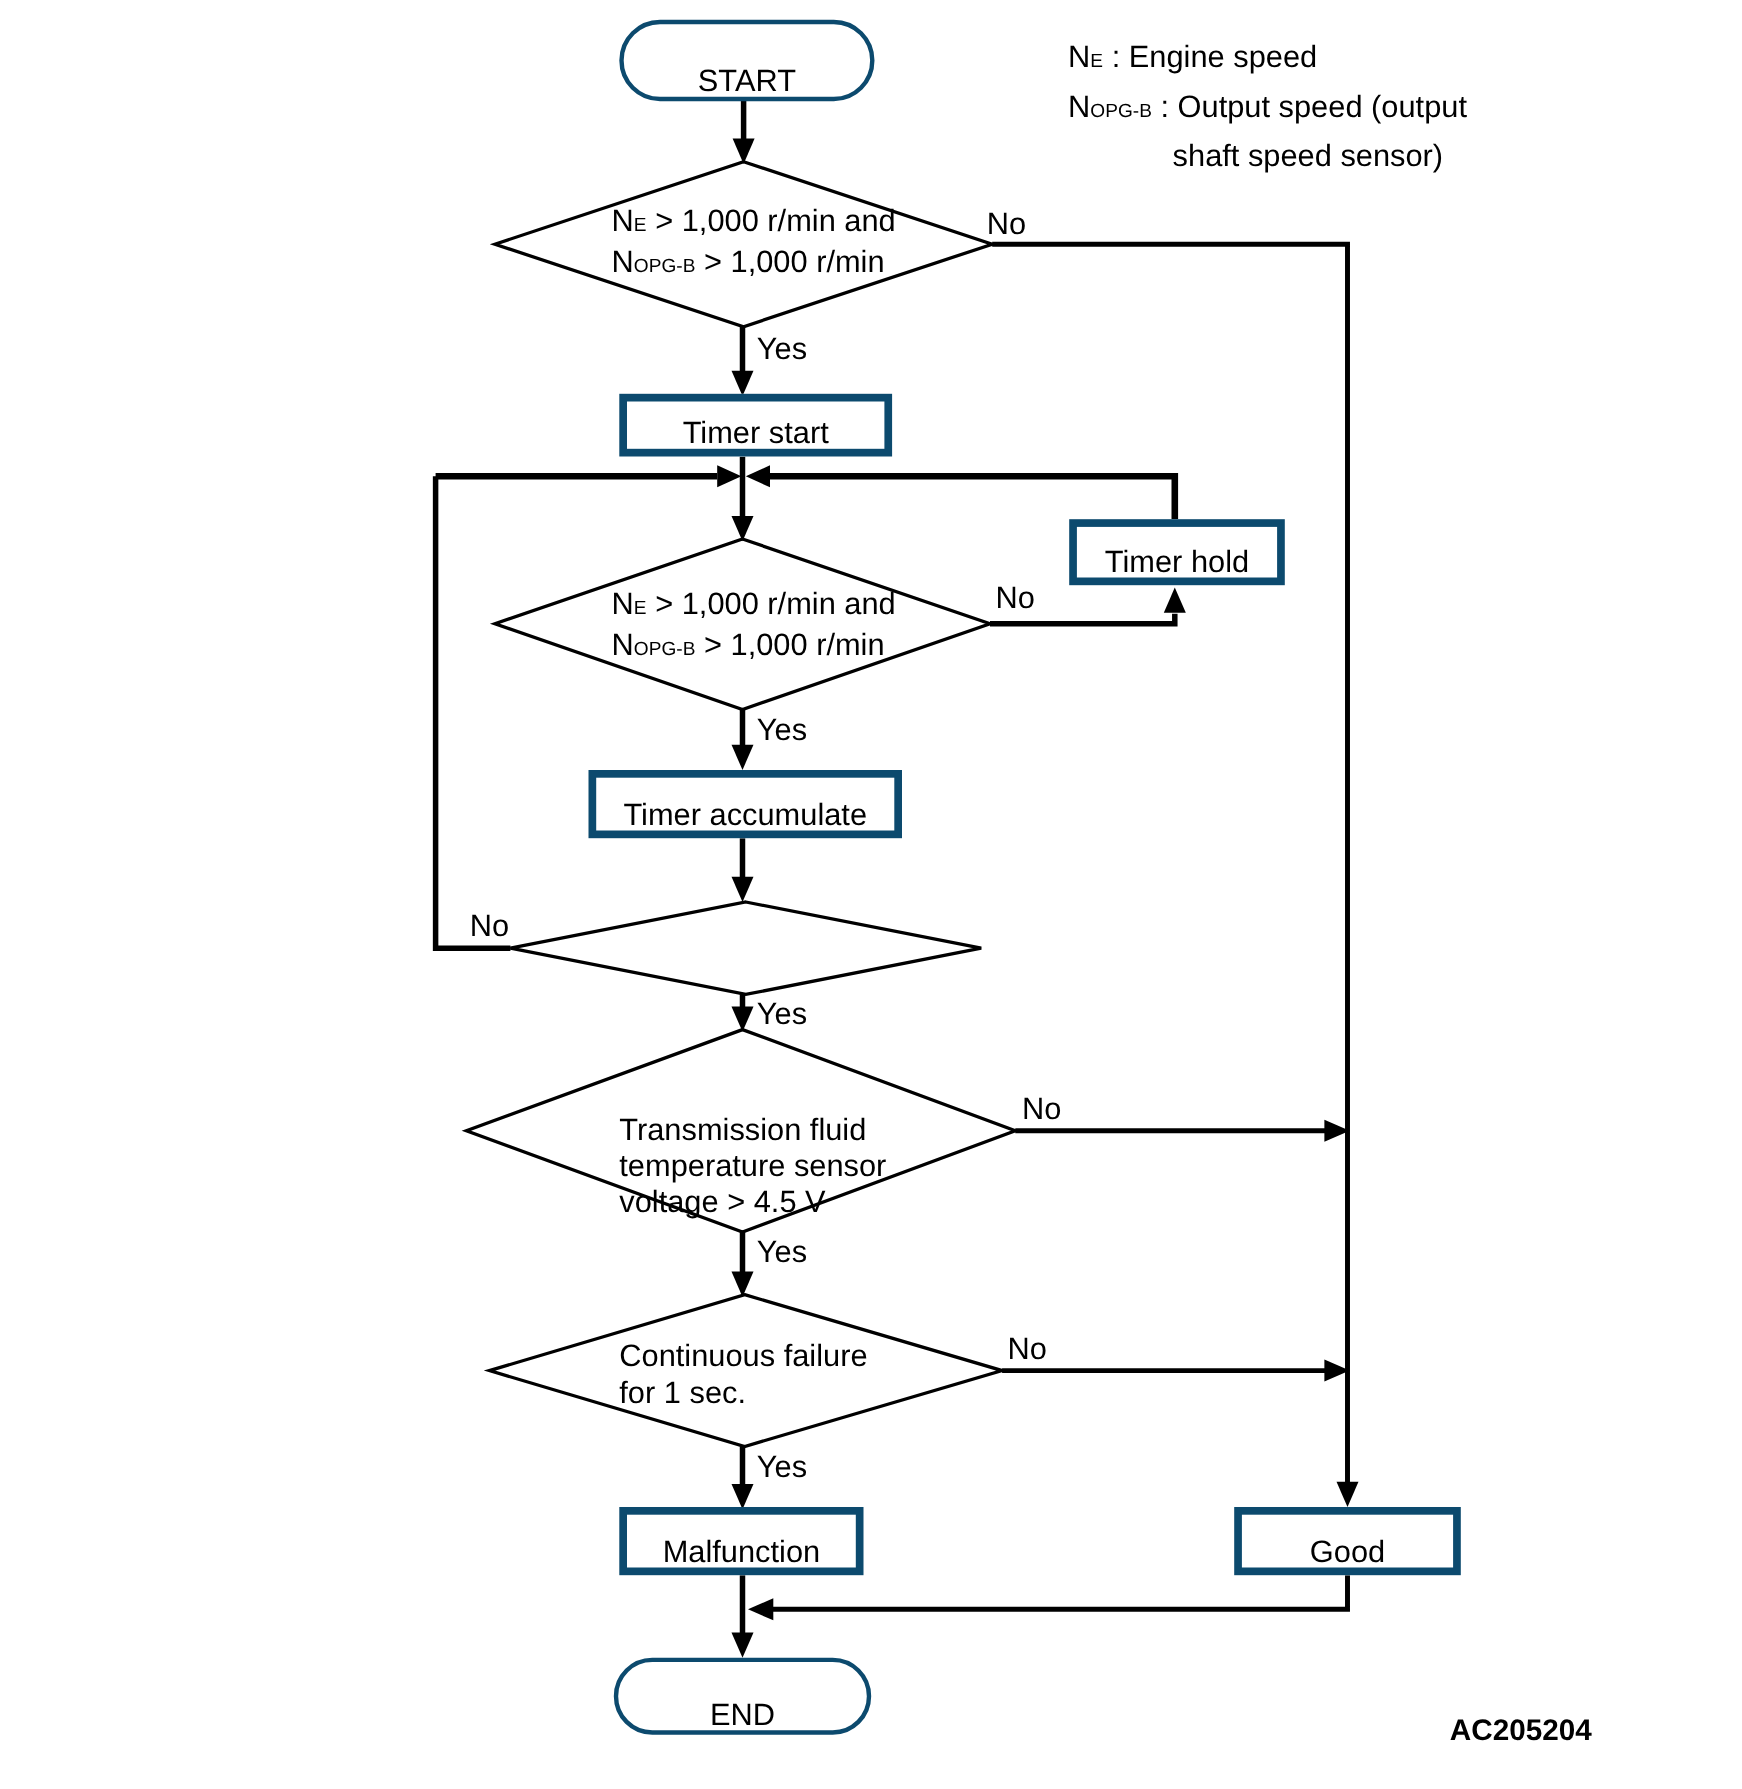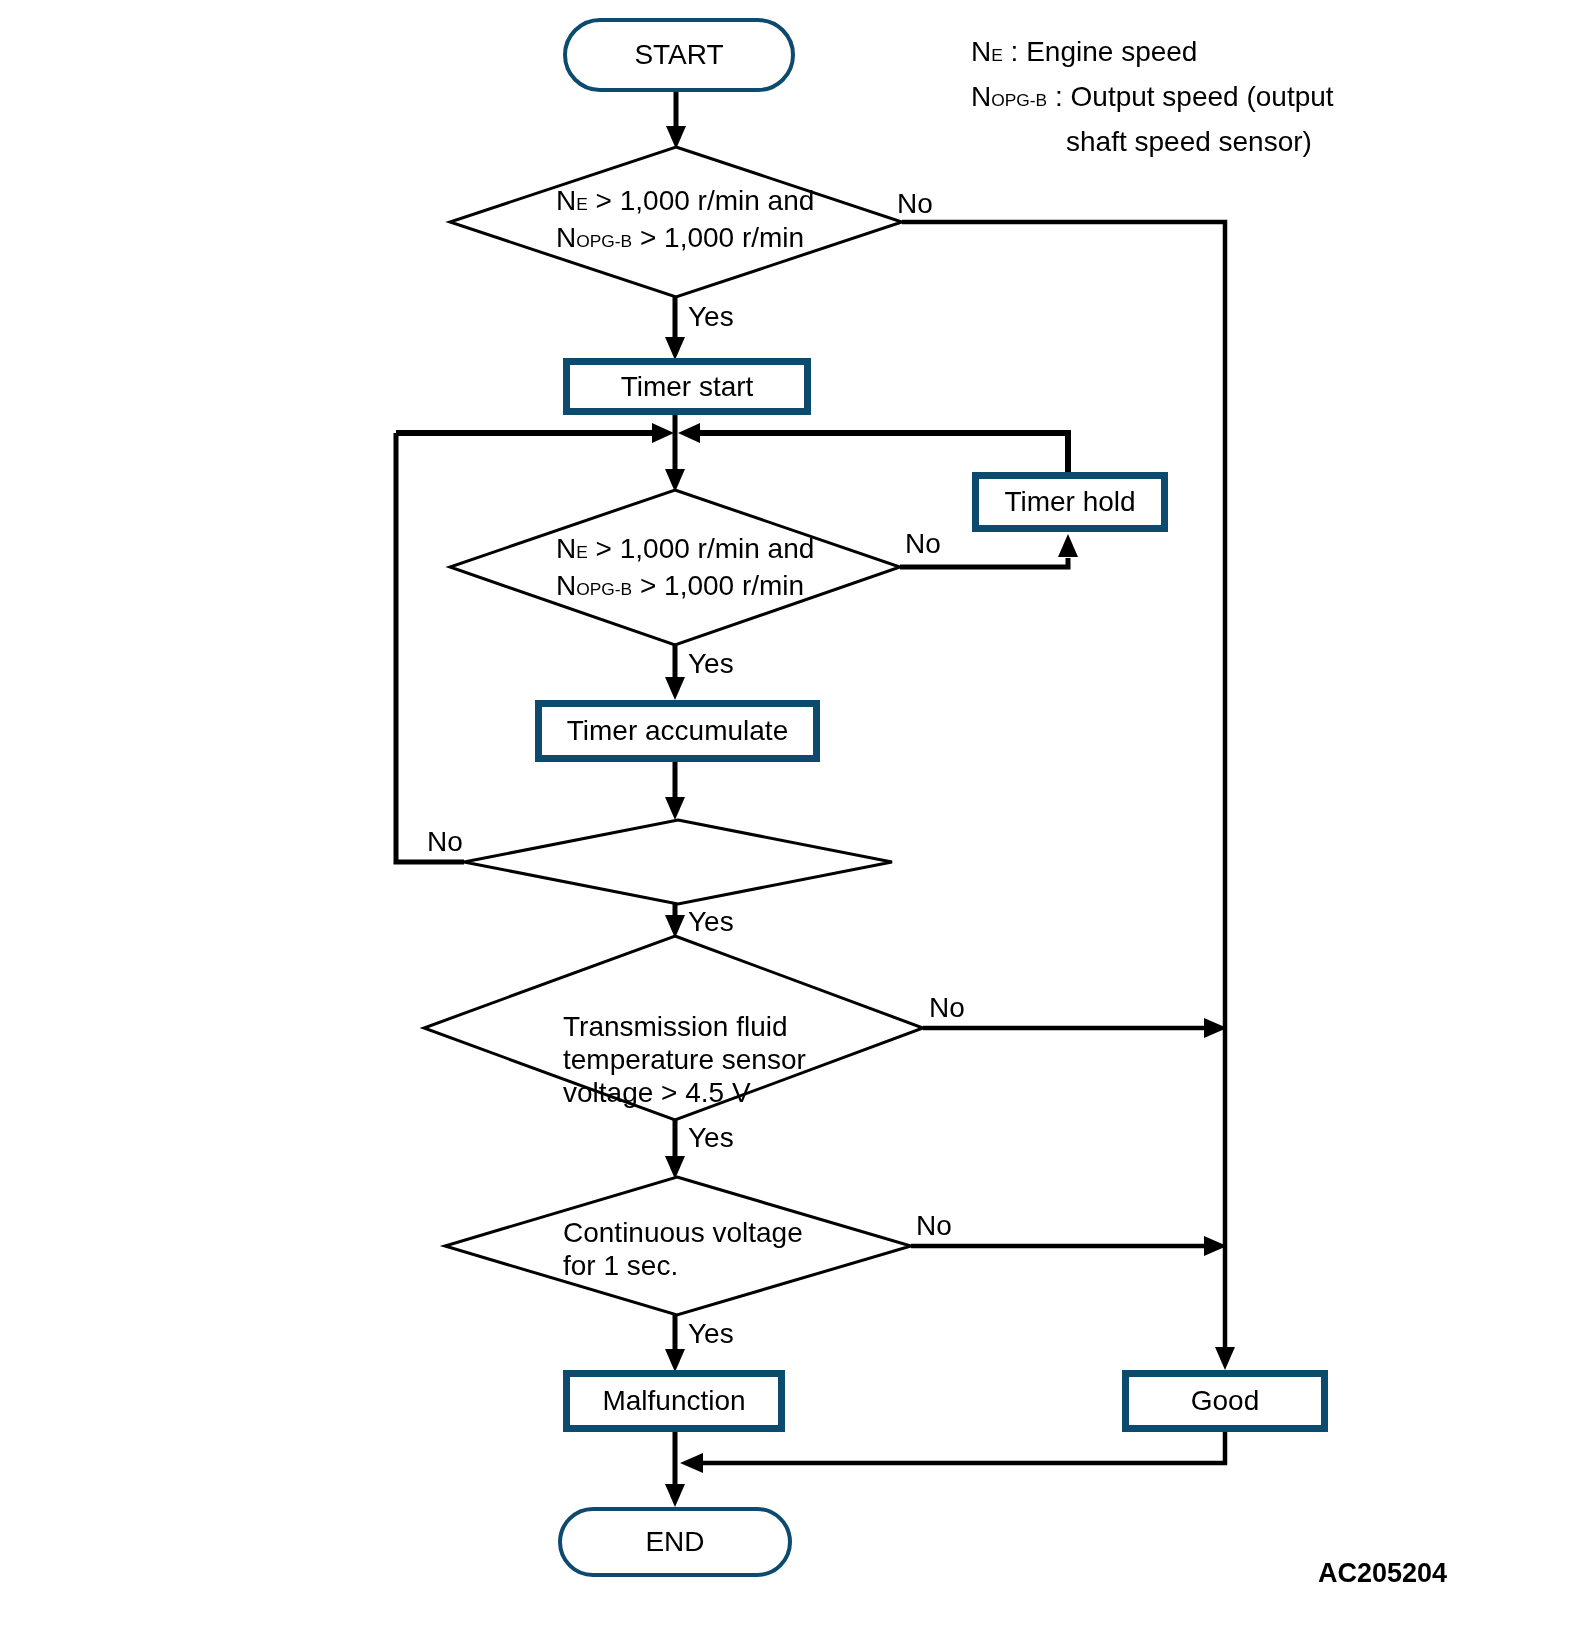--- a/index.html
+++ b/index.html
@@ -7,21 +7,21 @@
     position:relative;
     width:1584px;height:1626px;
     background:#ffffff;
     font-family:"Liberation Sans","DejaVu Sans",sans-serif;
     color:#000;
     overflow:hidden;
   }
   #wires{position:absolute;left:0;top:0;}
   .node{
     position:absolute;
-    display:flex;align-items:center;justify-content:center;
+    display:flex;align-items:flex-end;justify-content:center;
     background:#fff;
     border:7px solid #0c4a6e;
     font-size:28px;
     line-height:1;
     box-sizing:border-box;
     text-align:center;
     white-space:nowrap;
   }
   .terminal{border-width:4px;border-radius:37px;}
   .dtext{
@@ -164,21 +164,21 @@
   </div>
 
 
   <div class="dtext" style="left:563px;top:1010px;">
     <div>Transmission fluid</div>
     <div>temperature sensor</div>
     <div>voltage &gt; 4.5 V</div>
   </div>
 
   <div class="dtext" style="left:563px;top:1216px;">
-    <div>Continuous voltage</div>
+    <div>Continuous failure</div>
     <div>for 1 sec.</div>
   </div>
 
   <div class="elabel" style="left:688px;top:303px;">Yes</div>
   <div class="elabel" style="left:897px;top:190px;">No</div>
   <div class="elabel" style="left:688px;top:650px;">Yes</div>
   <div class="elabel" style="left:905px;top:530px;">No</div>
   <div class="elabel" style="left:688px;top:908px;">Yes</div>
   <div class="elabel" style="left:427px;top:828px;">No</div>
   <div class="elabel" style="left:688px;top:1124px;">Yes</div>

